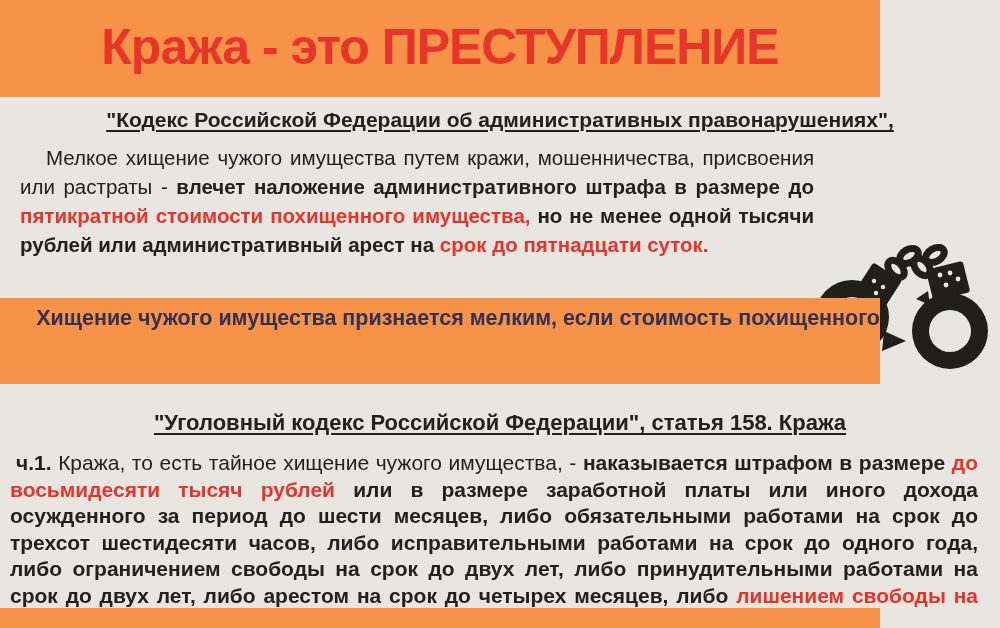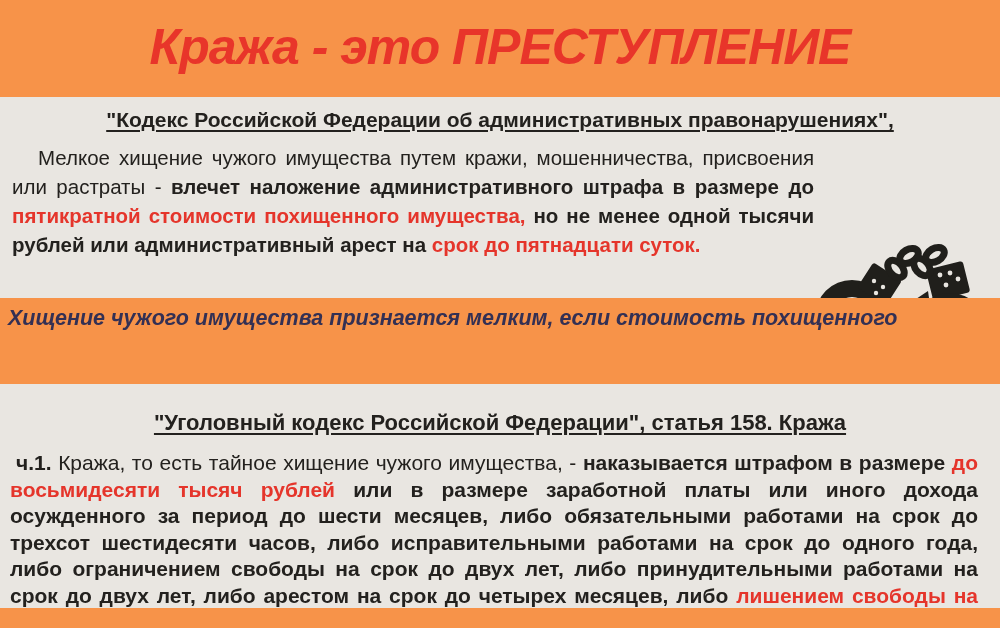--- a/index.html
+++ b/index.html
@@ -11,21 +11,21 @@
     --banner-navy:#333054;
   }
   *{margin:0;padding:0;box-sizing:border-box;}
   html,body{width:1000px;height:628px;overflow:hidden;}
   body{
     position:relative;
     font-family:"Liberation Sans","DejaVu Sans",sans-serif;
     background:var(--page-bg,#e9e6e1);
     color:var(--text-black,#23211e);
   }
-  .band{position:absolute;left:0;width:1000px;background:var(--band-orange,#f79349);font-style:italic;}
+  .band{position:absolute;left:0;width:880px;background:var(--band-orange,#f79349);}
   .band-top{top:0;height:97px;display:flex;align-items:center;justify-content:center;}
   .poster-title{
     font-size:50px;font-weight:700;letter-spacing:-1px;
     color:var(--title-red,#e8352a);
     text-align:center;white-space:nowrap;padding-bottom:4px;
   }
   .section{position:absolute;left:0;width:1000px;background:var(--page-bg,#e9e6e1);}
   .section-admin{top:97px;height:201px;}
   .section-criminal{top:384px;height:224px;}
   .heading-wrap{text-align:center;}
@@ -33,28 +33,28 @@
     display:inline-block;font-weight:700;font-size:21px;line-height:28px;
     text-decoration:underline;text-decoration-thickness:2px;text-underline-offset:3px;
     color:var(--text-black,#23211e);
   }
   .section-admin .heading-wrap{padding-top:9px;}
   .section-criminal .heading-wrap{padding-top:25px;}
   .section-criminal .heading-line{font-size:22px;}
   .para{
     text-align:justify;font-size:20.5px;line-height:29px;color:var(--text-black,#23211e);
   }
-  .para-admin{margin:9px 186px 0 12px;text-indent:26px;}
+  .para-admin{margin:9px 186px 0 20px;text-indent:26px;}
   .para-criminal{margin:13px 22px 0 10px;text-indent:6px;font-size:21px;line-height:26.5px;}
   .seg.regular{font-weight:400;}
   .seg.bold{font-weight:700;}
   .seg.bold-red{font-weight:700;color:var(--accent-red,#e5352b);}
   .band-mid{top:298px;height:86px;padding-top:7px;}
   .banner-line{
-    text-align:left;font-weight:700;font-size:21.5px;line-height:26.5px;
+    text-align:right;font-weight:700;font-size:21.5px;line-height:26.5px;
     color:var(--banner-navy,#333054);
     margin-left:8px;
   }
   .band-bottom{top:608px;height:20px;}
   .handcuffs{position:absolute;left:812px;top:146px;width:186px;height:148px;}
 </style>
 </head>
 <body>
 
 <div class="band band-top">

